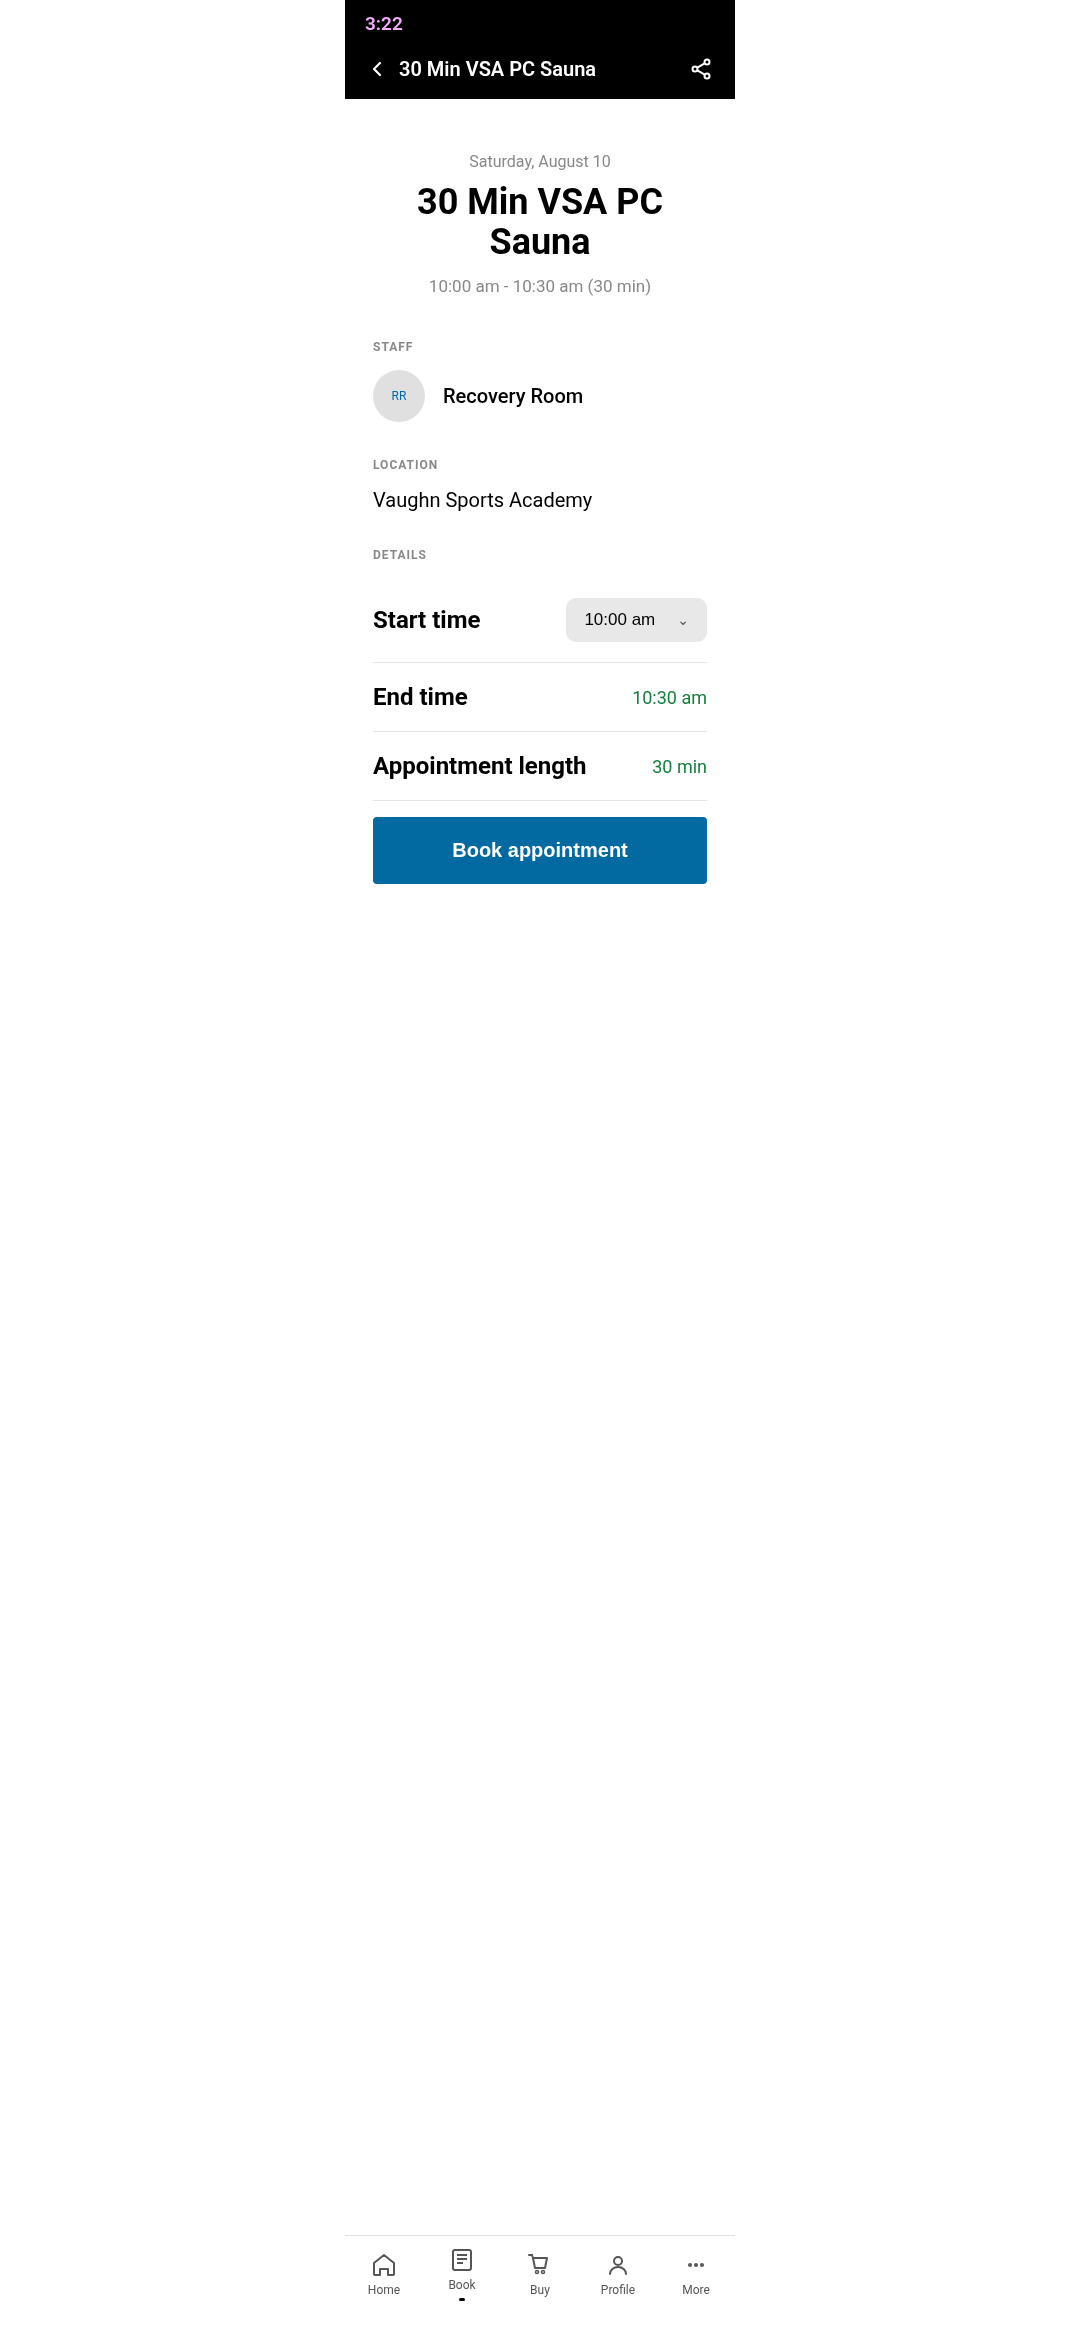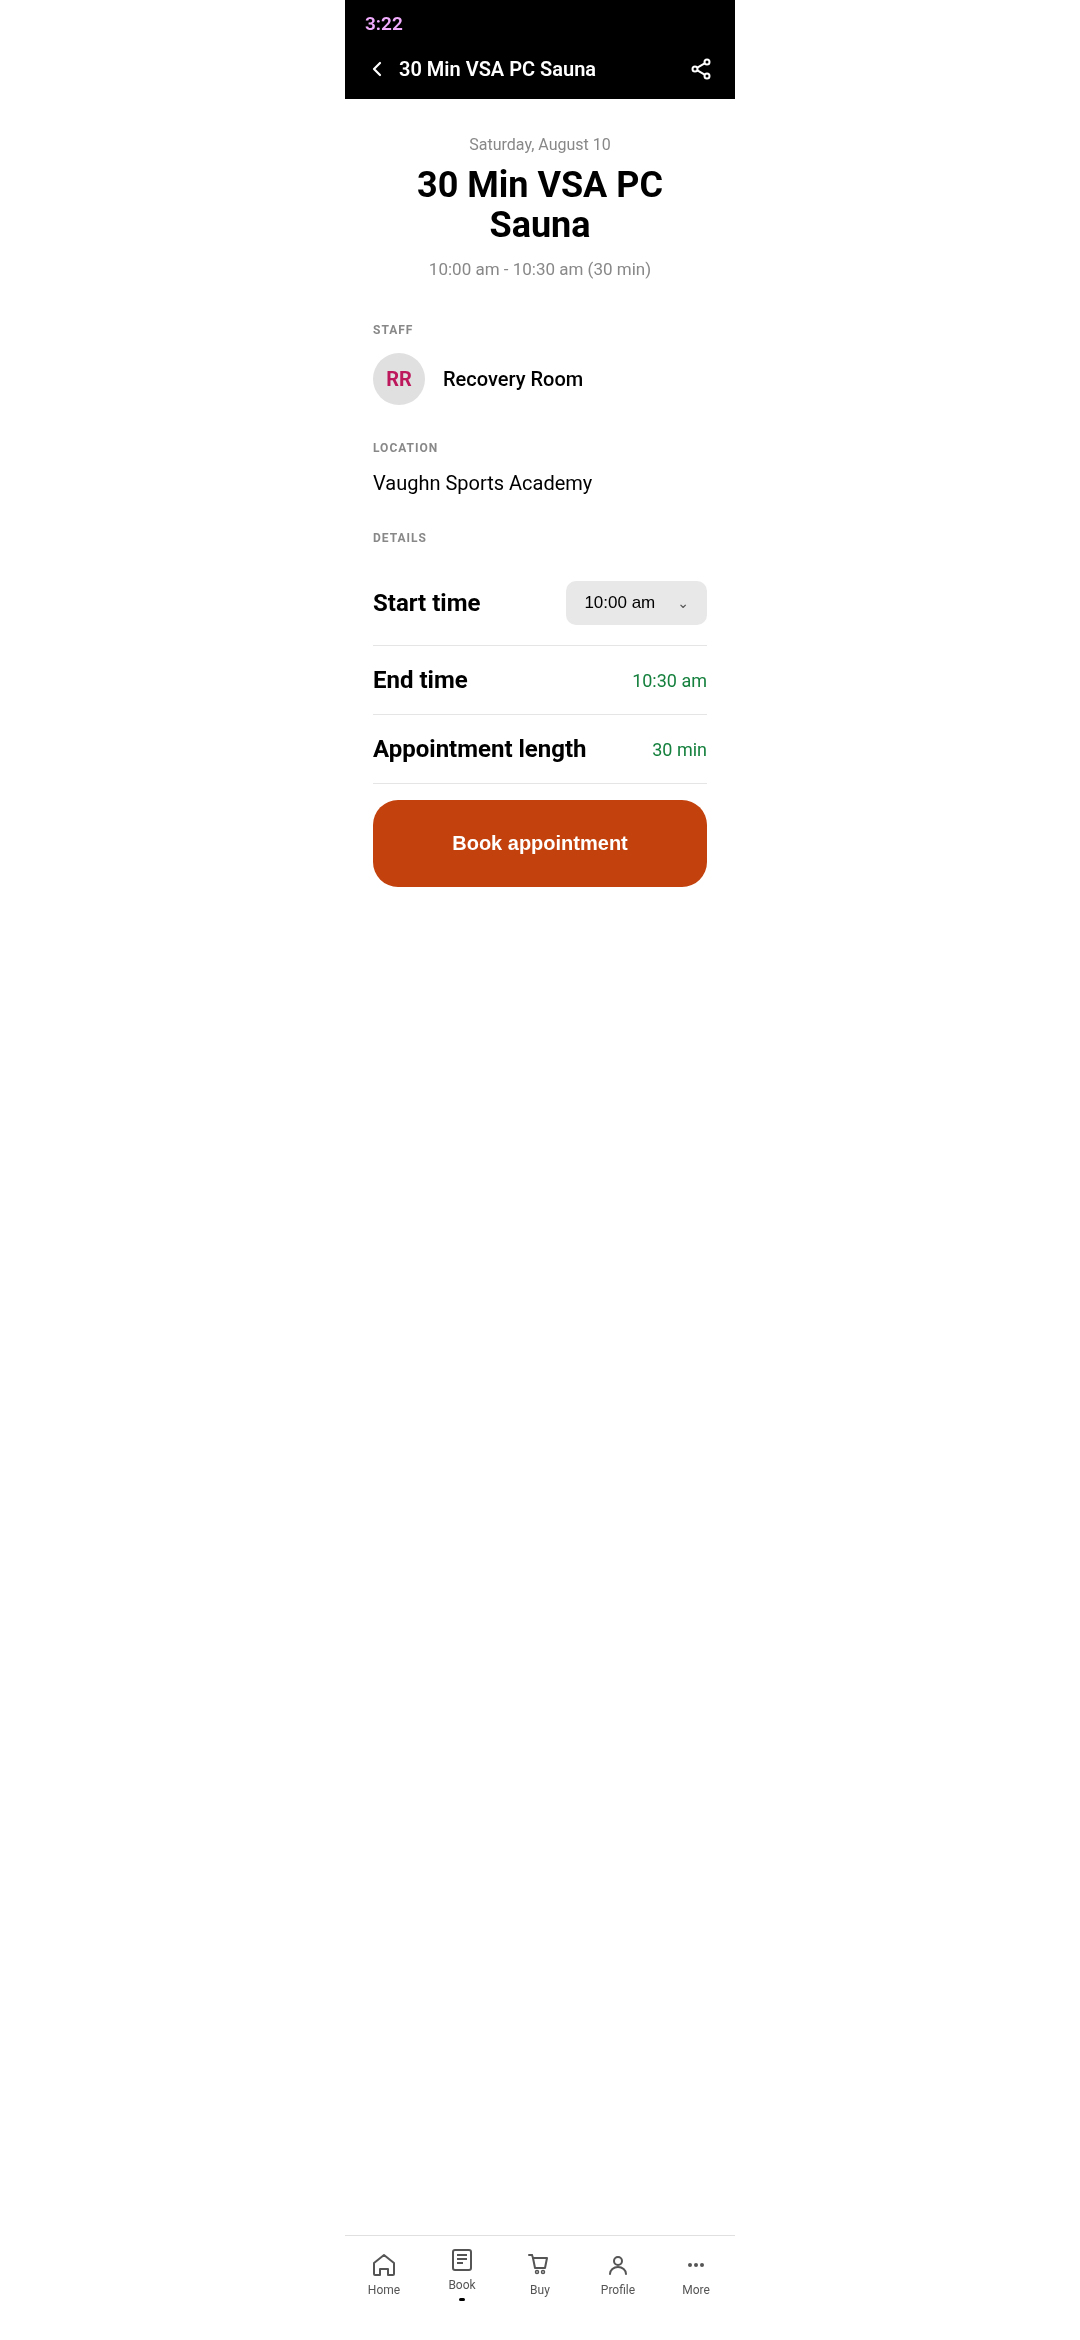--- a/index.html
+++ b/index.html
@@ -68,21 +68,21 @@
 
     
     .content {
       padding: 0 28px;
       background: #ffffff;
     }
 
     
     .date-section {
       text-align: center;
-      padding: 36px 0 8px;
+      padding: 53px 0 8px;
     }
 
     .date-text {
       color: #888888;
       font-size: 16px;
       margin-bottom: 12px;
     }
 
     .session-title {
       font-size: 36px;
@@ -117,23 +117,23 @@
     }
 
     .staff-avatar {
       width: 52px;
       height: 52px;
       border-radius: 50%;
       background: #e0e0e0;
       display: flex;
       align-items: center;
       justify-content: center;
-      font-size: 20px;
-      font-weight: 700;
-      color: #be185d;
+      font-size: 12px;
+      font-weight: 400;
+      color: #0369a1;
       flex-shrink: 0;
     }
 
     .staff-name {
       font-size: 20px;
       font-weight: 500;
       color: #000000;
     }
 
     
@@ -187,25 +187,25 @@
     }
 
     
     .book-section {
       padding: 16px 0 0;
       background: #ffffff;
     }
 
     .book-btn {
       width: 100%;
-      background: #c2410c;
+      background: #0369a1;
       color: #ffffff;
       border: none;
-      border-radius: 25px;
-      padding: 32px;
+      border-radius: 4px;
+      padding: 22px;
       font-size: 20px;
       font-weight: 600;
       cursor: pointer;
       margin-bottom: 0;
     }
 
     
     .bottom-nav {
       position: fixed;
       bottom: 15px;

